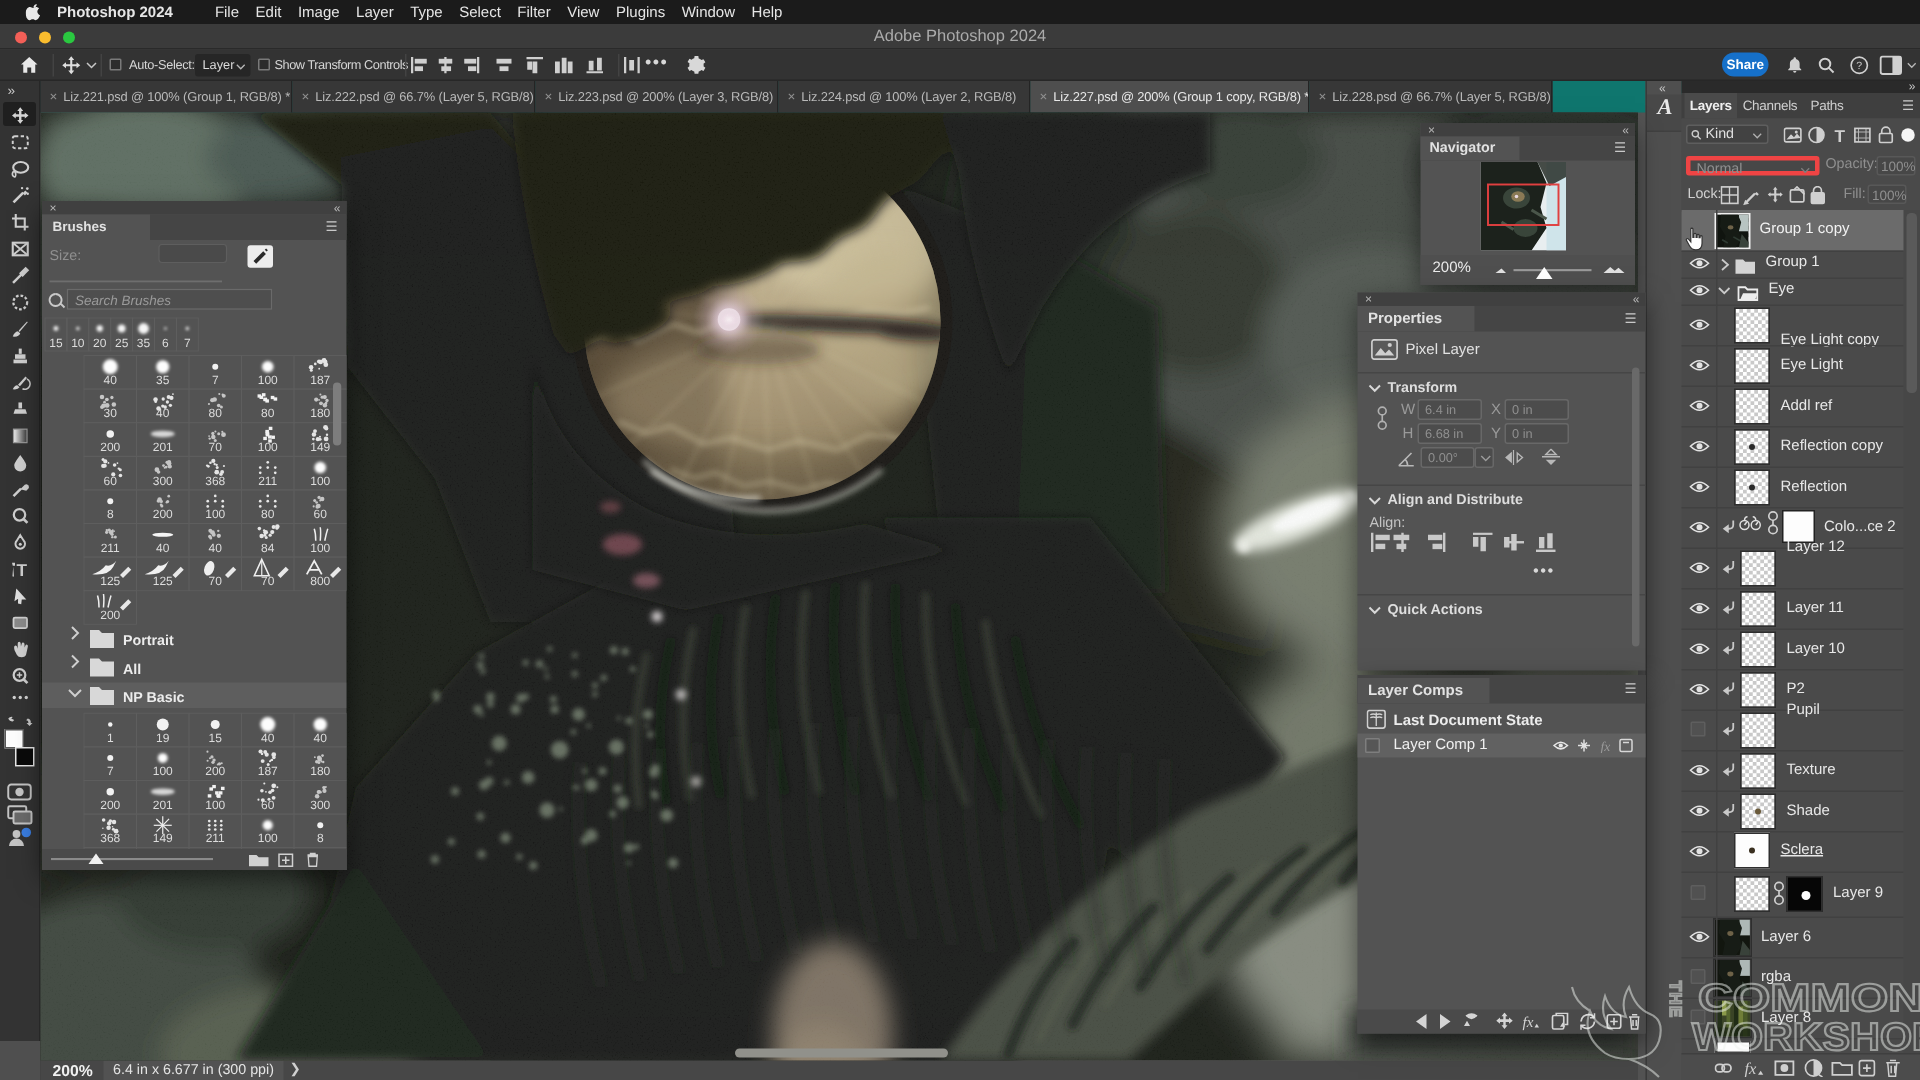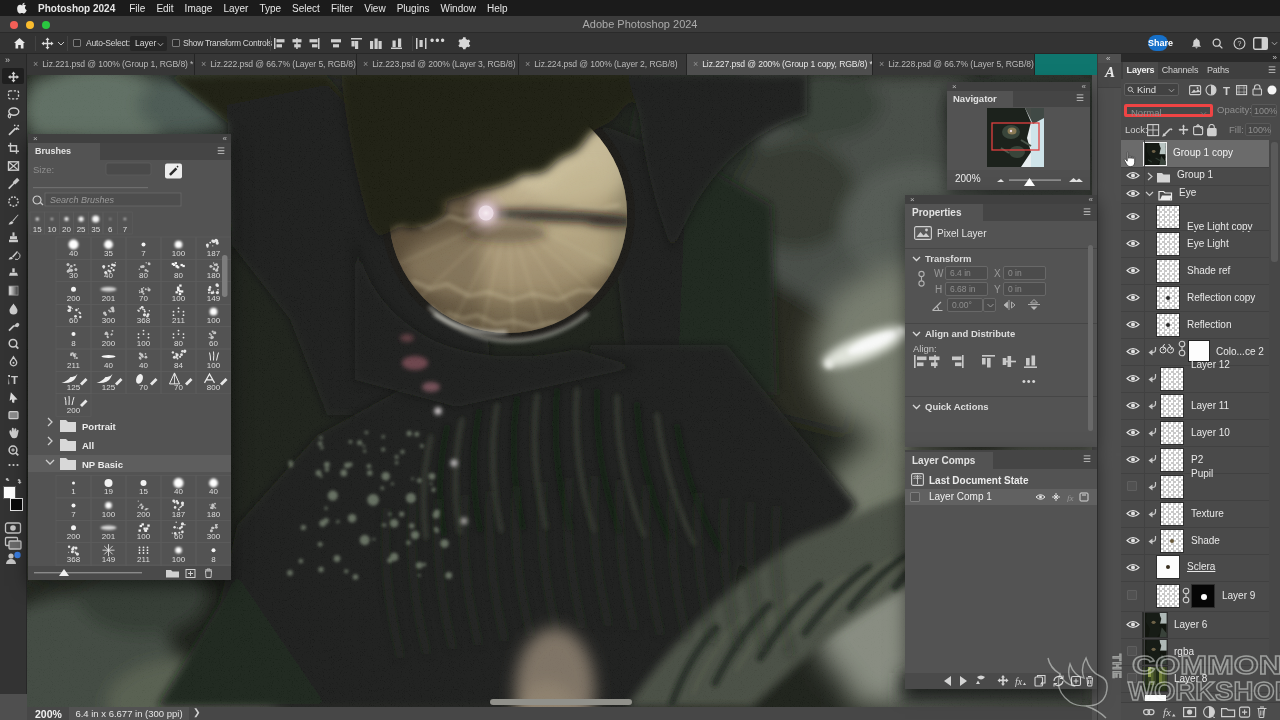--- a/index.html
+++ b/index.html
@@ -42,21 +42,21 @@
 .chk{background-image:conic-gradient(#c9c9c9 90deg,#ffffff 90deg 180deg,#c9c9c9 180deg 270deg,#ffffff 270deg);background-size:5px 5px}
 </style></head>
 <body>
 <div id="stage">
 
 <div class="abs" id="menubar">
  <svg style="margin:0 10px 0 17px" width="11" height="13" viewBox="0 0 24 28">
         <path fill="#e8e8e8" d="M16.3 1.4c.2 1.5-.4 2.9-1.3 4-1 1.1-2.5 2-4 1.9-.2-1.4.5-2.9 1.4-3.8.9-1.1 2.6-1.9 3.9-2.1zM21.8 20.1c-.7 1.6-1 2.3-1.9 3.7-1.2 1.9-3 4.3-5.2 4.3-2 0-2.5-1.3-5.1-1.3s-3.2 1.3-5.1 1.3c-2.2 0-3.8-2.1-5.1-4C-2.3 18.7-2.7 12.5.1 9.2c1.3-1.6 3.3-2.6 5.2-2.6 2 0 3.3 1.4 5 1.4 1.6 0 2.6-1.4 5-1.4 1.7 0 3.5.9 4.8 2.5-4.2 2.3-3.5 8.3 1.7 11z" transform="translate(2,0) scale(0.88)"></path>
       </svg>
  <span class="it" style="font-weight:bold">Photoshop 2024</span>
- <span class="it" style="margin-left:3px">File</span>
+ <span class="it" style="margin-left:17px">File</span>
       <span class="it">Edit</span>
       <span class="it">Image</span>
       <span class="it">Layer</span>
       <span class="it">Type</span>
       <span class="it">Select</span>
       <span class="it">Filter</span>
       <span class="it">View</span>
       <span class="it">Plugins</span>
       <span class="it">Window</span>
       <span class="it">Help</span>
@@ -120,21 +120,21 @@
         <g fill="#cfcfcf">
           <rect x="0" y="0" width="1.5" height="11"></rect>
           <rect x="3.5" y="2" width="3.2" height="7"></rect>
           <rect x="9" y="0" width="1.5" height="11"></rect>
         </g>
       </svg>
  <div class="abs" style="left:430px;top:1px;color:#d8d8d8;font-size:12px;letter-spacing:1px">•••</div>
  <svg class="abs" style="left:456px;top:3px" width="15" height="15" viewBox="0 0 24 24">
         <path fill="#d8d8d8" d="M12 8.5A3.5 3.5 0 1 0 12 15.5 3.5 3.5 0 0 0 12 8.5zm9 3.5c0-.6-.1-1.1-.2-1.6l2-1.5-2-3.4-2.3 1a7.6 7.6 0 0 0-2.8-1.6L15.3 2h-4l-.4 2.4a7.6 7.6 0 0 0-2.8 1.6l-2.3-1-2 3.4 2 1.5c-.1.5-.2 1-.2 1.6s.1 1.1.2 1.6l-2 1.5 2 3.4 2.3-1c.8.7 1.8 1.3 2.8 1.6l.4 2.4h4l.4-2.4c1-.3 2-.9 2.8-1.6l2.3 1 2-3.4-2-1.5c.1-.5.2-1 .2-1.6z"></path>
       </svg>
- <div class="abs" style="left:1148px;top:2px;width:20px;height:16px;background:#1670c9;border-radius:8px;color:#fff;font-size:9px;font-weight:bold;text-align:center;line-height:16px">Share</div>
+ <div class="abs" style="left:1148px;top:2px;width:31px;height:16px;background:#1670c9;border-radius:8px;color:#fff;font-size:9px;font-weight:bold;text-align:center;line-height:16px">Share</div>
  <svg class="abs" style="left:1190px;top:3px" width="13" height="14" viewBox="0 0 24 24">
         <path fill="#d0d0d0" d="M12 22a2 2 0 0 0 2-2h-4a2 2 0 0 0 2 2zm6-6V11a6 6 0 0 0-4.5-5.8V4.5a1.5 1.5 0 0 0-3 0v.7A6 6 0 0 0 6 11v5l-2 2v1h16v-1z"></path>
       </svg>
  <svg class="abs" style="left:1211px;top:4px" width="13" height="13" viewBox="0 0 24 24">
         <path fill="none" stroke="#d0d0d0" stroke-width="2.4" d="M10.5 4a6.5 6.5 0 1 0 0 13 6.5 6.5 0 0 0 0-13zM15.3 15.3 21 21"></path>
       </svg>
  <svg class="abs" style="left:1233px;top:4px" width="13" height="13" viewBox="0 0 24 24">
         <circle cx="12" cy="12" r="10" fill="none" stroke="#d0d0d0" stroke-width="2"></circle>
         <text x="12" y="16.5" text-anchor="middle" font-size="13" fill="#d0d0d0" font-family="Liberation Sans">?</text>
       </svg>
@@ -1506,21 +1506,21 @@
         <circle cx="7" cy="4.5" r="2" fill="#e2e2e2"></circle>
       </svg>
 <div class="abs chk" style="left:35px;top:177.5px;width:24px;height:24px;border:1px solid #2e2e2e"></div>
 <div class="abs" style="left:66px;top:184px;font-size:10px;color:#e8e8e8">Eye Light</div>
 <div class="hsep" style="left:0;top:203px;width:148px;background:#414141"></div>
 <svg class="abs" style="left:5px;top:212px" width="14" height="9" viewBox="0 0 14 9">
         <path d="M1 4.5 Q7 -1.5 13 4.5 Q7 10.5 1 4.5Z" fill="none" stroke="#e2e2e2" stroke-width="1.1"></path>
         <circle cx="7" cy="4.5" r="2" fill="#e2e2e2"></circle>
       </svg>
 <div class="abs chk" style="left:35px;top:204.5px;width:24px;height:24px;border:1px solid #2e2e2e"></div>
-<div class="abs" style="left:66px;top:211px;font-size:10px;color:#e8e8e8">Shade ref</div>
+<div class="abs" style="left:66px;top:211px;font-size:10px;color:#e8e8e8">Addl ref</div>
 <div class="hsep" style="left:0;top:230px;width:148px;background:#414141"></div>
 <svg class="abs" style="left:5px;top:239px" width="14" height="9" viewBox="0 0 14 9">
         <path d="M1 4.5 Q7 -1.5 13 4.5 Q7 10.5 1 4.5Z" fill="none" stroke="#e2e2e2" stroke-width="1.1"></path>
         <circle cx="7" cy="4.5" r="2" fill="#e2e2e2"></circle>
       </svg>
 <div class="abs chk" style="left:35px;top:231.5px;width:24px;height:24px;border:1px solid #2e2e2e">
         <div class="abs" style="left:9.0px;top:9.0px;width:4px;height:4px;border-radius:50%;background:#2a2a2a"></div>
       </div>
 <div class="abs" style="left:66px;top:238px;font-size:10px;color:#e8e8e8">Reflection copy</div>
 <div class="hsep" style="left:0;top:257px;width:148px;background:#414141"></div>

